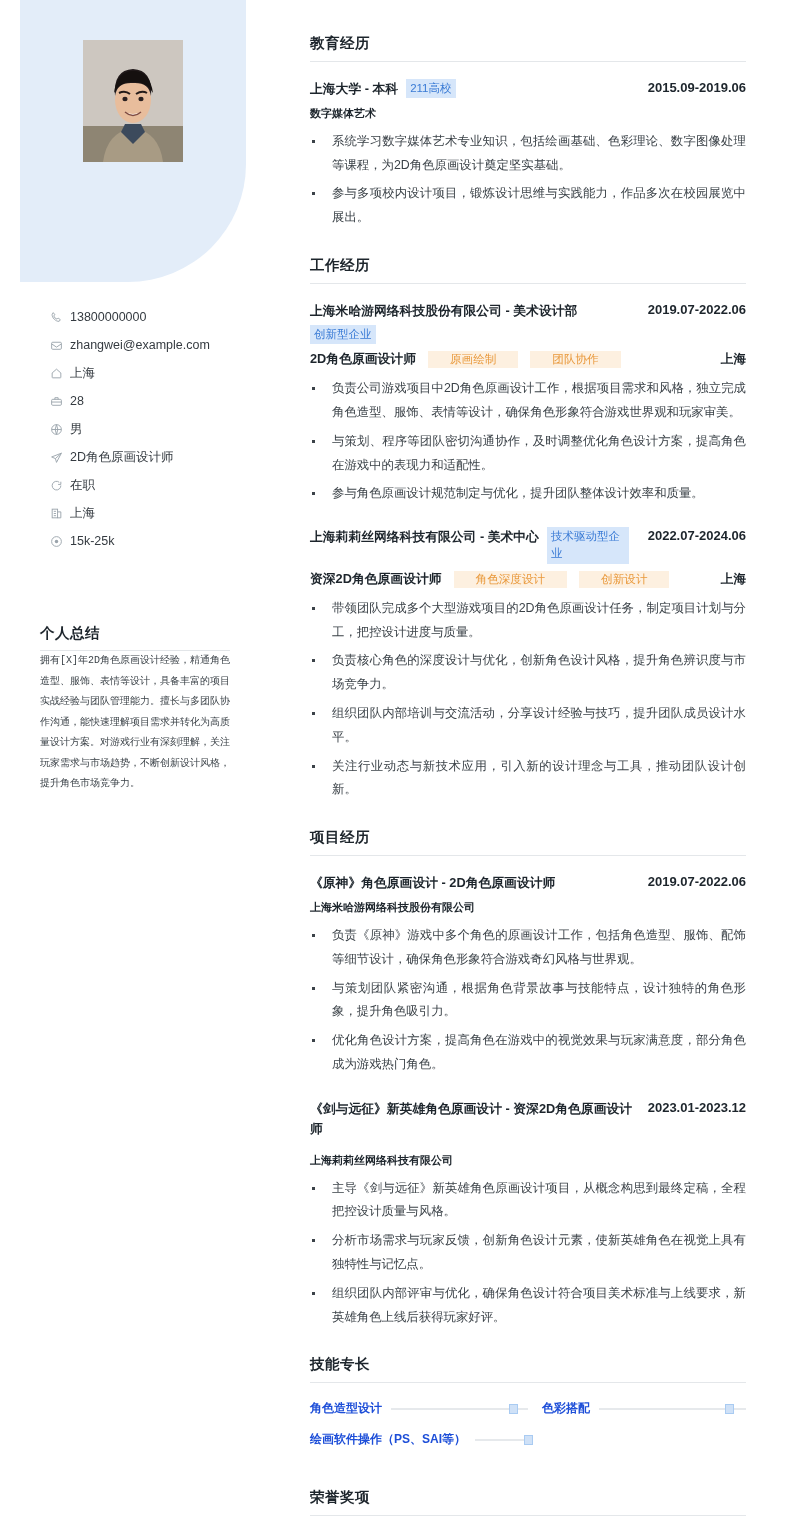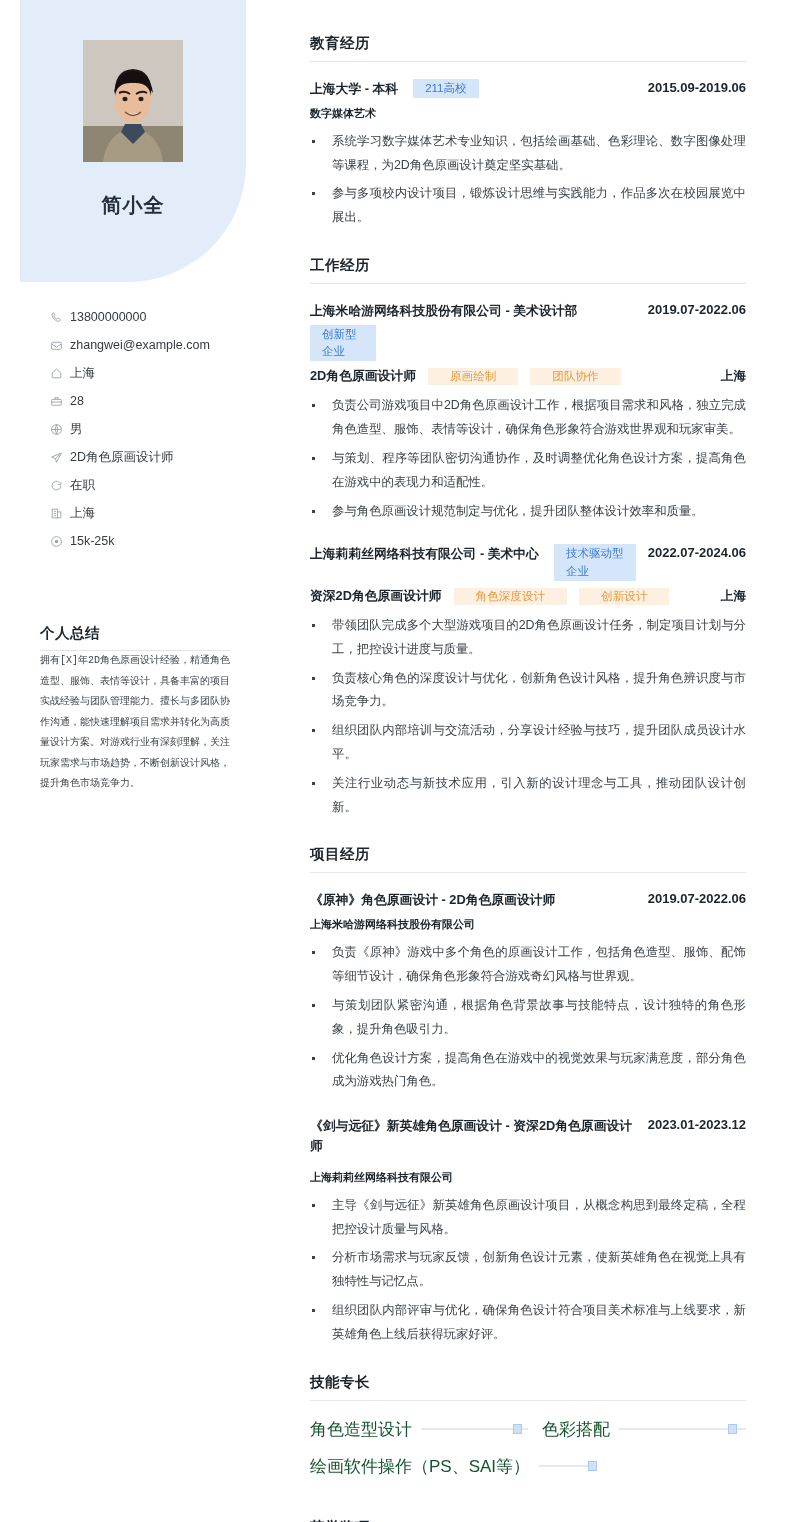--- a/index.html
+++ b/index.html
@@ -115,21 +115,21 @@
   .entry-row1 {
     display: flex;
     align-items: flex-start;
     justify-content: space-between;
     gap: 6px;
   }
   .entry-left {
     display: flex;
     align-items: flex-start;
     flex-wrap: wrap;
-    gap: 4px 15px;
+    gap: 4px 8px;
     flex: 1 1 auto;
     min-width: 0;
   }
   .entry-title {
     font-size: 12.8px;
     font-weight: 700;
     color: #1d252c;
     line-height: 1.55;
   }
   .entry-date {
@@ -139,21 +139,21 @@
     white-space: nowrap;
     flex: 0 0 auto;
     padding-top: 1px;
   }
   .tag-blue {
     display: inline-block;
     background: #d6e6fa;
     color: #3a7bd5;
     font-size: 11.5px;
     line-height: 1.5;
-    padding: 1px 12px;
+    padding: 1px 4px;
     max-width: 66px;
     word-break: break-all;
   }
   .entry-row2 {
     display: flex;
     align-items: center;
     justify-content: space-between;
     margin-top: 7px;
     gap: 8px;
   }
@@ -219,23 +219,23 @@
     flex-wrap: wrap;
   }
   .skill-item {
     display: flex;
     align-items: center;
     width: 50%;
     margin-bottom: 14px;
   }
   .skill-item.wide { width: 100%; }
   .skill-name {
-    font-size: 17px;
-    font-weight: 400;
-    color: #14532d;
+    font-size: 12px;
+    font-weight: 700;
+    color: #1d4ed8;
     white-space: nowrap;
     margin-right: 9px;
   }
   .slider {
     position: relative;
     flex: 1 1 auto;
     height: 14px;
     min-width: 42px;
   }
   .slider .track {
@@ -268,21 +268,20 @@
         <path d="M32 56 q-2 -26 18 -27 q20 1 18 27 q-2 -14 -18 -13 q-16 -1 -18 13 Z" fill="#20191a"></path>
         <path d="M31 53 q3 -22 19 -22 q17 0 20 22 q-6 -12 -20 -11 q-13 -1 -19 11 Z" fill="#15100f"></path>
         <ellipse cx="42" cy="59" rx="2.6" ry="2.2" fill="#2a2020"></ellipse>
         <ellipse cx="58" cy="59" rx="2.6" ry="2.2" fill="#2a2020"></ellipse>
         <path d="M36 53 q6 -3 11 1" stroke="#231a18" stroke-width="2" fill="none"></path>
         <path d="M53 54 q6 -4 11 -1" stroke="#231a18" stroke-width="2" fill="none"></path>
         <path d="M42 72 q8 6 16 0 q-8 4 -16 0 Z" fill="#ffffff"></path>
         <path d="M42 72 q8 7 16 0" stroke="#7e4b42" stroke-width="1.4" fill="none"></path>
       </svg>
     </div>
-    <div id="person-name">简小全</div>
   </div>
 
   <div id="contact-list">
 
     <div class="contact-row">
       <span class="contact-ico">
         <svg width="13" height="13" viewBox="0 0 24 24" fill="none" stroke="currentColor" stroke-width="1.7">
           <path d="M6 3 l3 4 -2 2 c1 3 3 5 6 6 l2 -2 4 3 -2 3 c-6 1 -14 -7 -13 -13 Z"></path>
         </svg>
       </span>

